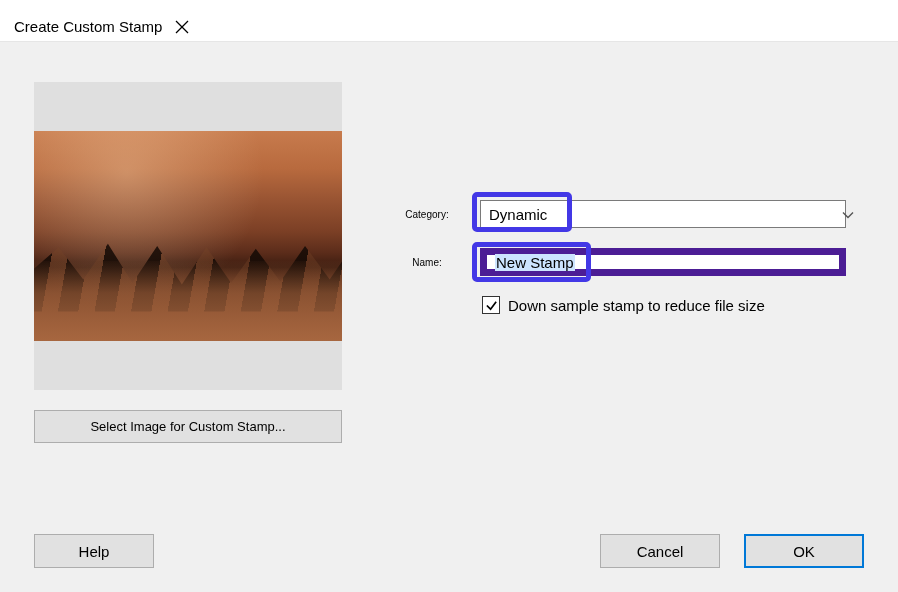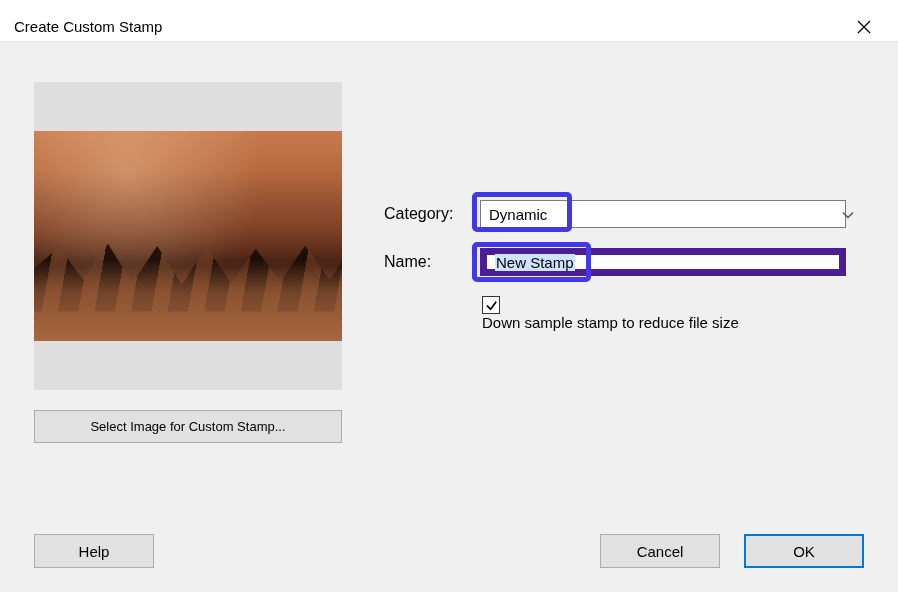--- a/index.html
+++ b/index.html
@@ -19,21 +19,21 @@
     height: 592px;
     background: #ffffff;
     position: relative;
     box-sizing: border-box;
   }
 
   .titlebar {
     height: 42px;
     display: flex;
     align-items: center;
-    justify-content: space-between;
+    justify-content: flex-start;
     padding: 12px 14px 0 14px;
     box-sizing: border-box;
     border-bottom: 1px solid #e6e6e6;
   }
   .titlebar .title {
     font-size: 15px;
     color: #000;
   }
   .close-btn {
     width: 40px;
@@ -120,23 +120,23 @@
     right: 0;
   }
   .form-row {
     display: flex;
     align-items: center;
     margin-bottom: 20px;
     position: relative;
   }
   .form-label {
     width: 86px;
-    text-align: left;
+    text-align: center;
     padding-right: 4px;
-    font-size: 16px;
+    font-size: 10px;
   }
   .field-wrap {
     flex: 1;
     margin-left: 6px;
     position: relative;
   }
   .combo {
     width: 366px;
     height: 28px;
     border: 1px solid #7a7a7a;
@@ -165,22 +165,22 @@
   }
   .selected-text {
     background: #cce4ff;
     padding: 0 1px;
   }
 
   .checkbox-row {
     margin-left: 98px;
     margin-top: 6px;
     display: flex;
-    font-size: 15px;
-    flex-direction: column;
+    align-items: center;
+    font-size: 15px;
   }
   .checkbox {
     width: 16px;
     height: 16px;
     border: 1px solid #333;
     margin-right: 8px;
     display: inline-flex;
     align-items: center;
     justify-content: center;
     background: #fff;

